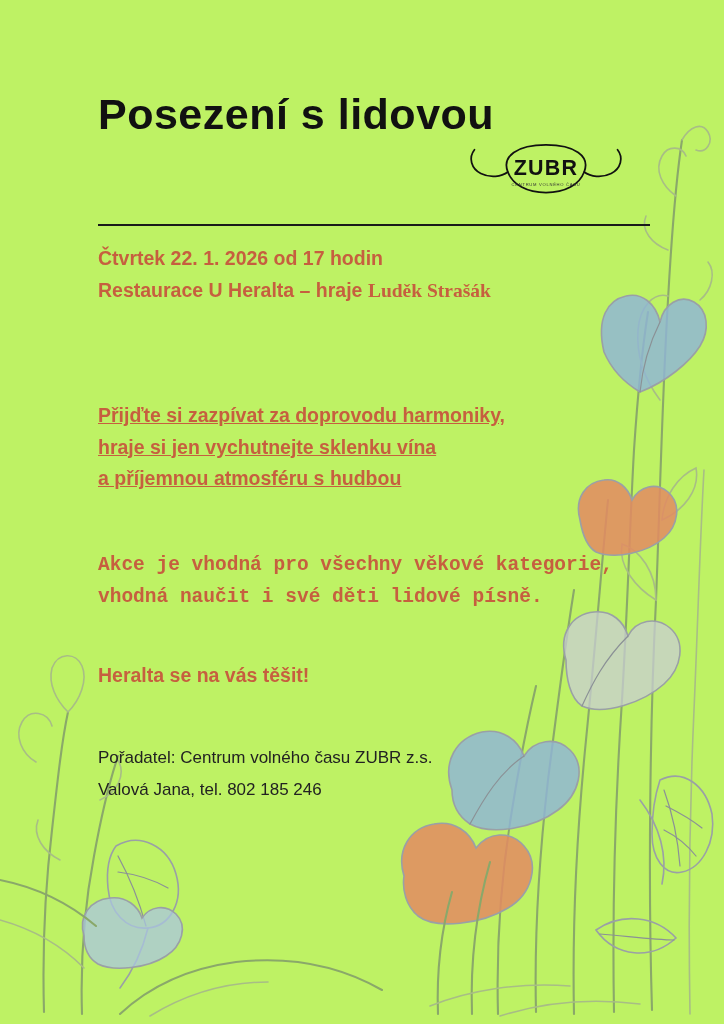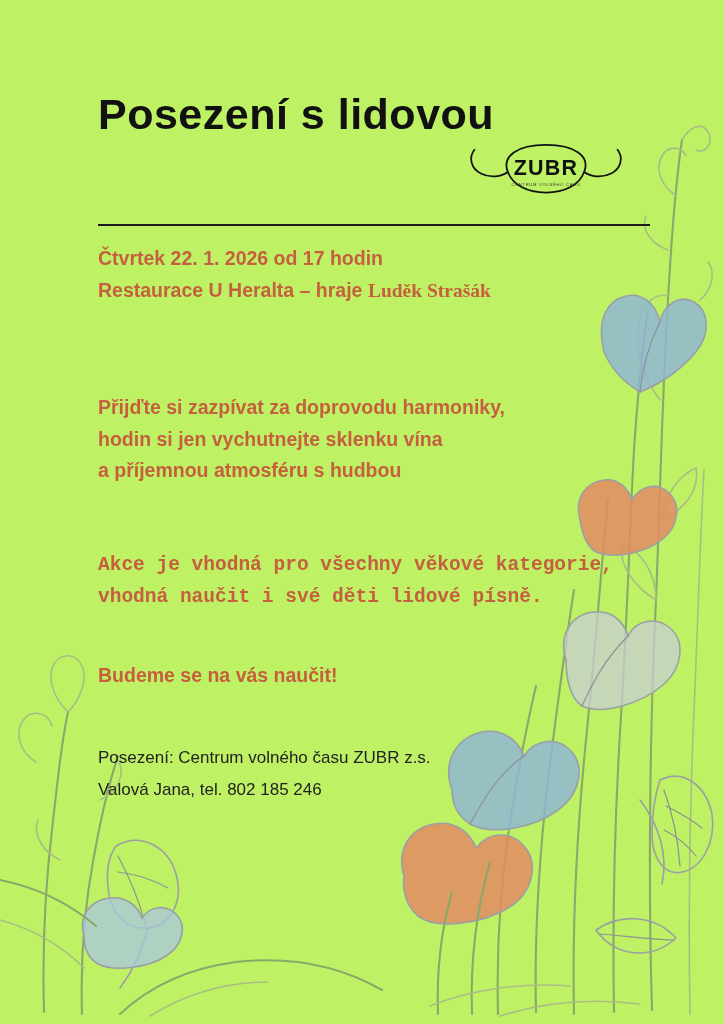--- a/index.html
+++ b/index.html
@@ -78,21 +78,21 @@
     color: #c65f3f;
     font-weight: bold;
     font-size: 19.5px;
     line-height: 1.62;
   }
 
   .body-block .line { white-space: nowrap; }
   .body-block .line b { font-weight: bold; color: #c65f3f; font-family: Liberation Serif, serif; }
 
   .blk-when   { top: 243px; }
-  .blk-invite { top: 392px; }
+  .blk-invite { top: 400px; text-decoration: underline; }
   .blk-ages   { top: 550px; font-family: Liberation Mono, monospace; }
   .blk-see    { top: 660px; }
 
   .footer {
     position: absolute;
     left: 98px;
     top: 742px;
     color: #222222;
     font-size: 17px;
     line-height: 1.9;
@@ -210,32 +210,32 @@
 
     <div class="rule"></div>
 
     <div class="body-block blk-when">
       <div class="line">Čtvrtek 22. 1. 2026 od 17 hodin</div>
       <div class="line"><span>Restaurace U Heralta – hraje </span><b>Luděk Strašák</b></div>
     </div>
 
     <div class="body-block blk-invite">
       <div class="line">Přijďte si zazpívat za doprovodu harmoniky,</div>
-      <div class="line">hodin si jen vychutnejte sklenku vína</div>
+      <div class="line">hraje si jen vychutnejte sklenku vína</div>
       <div class="line">a příjemnou atmosféru s hudbou</div>
     </div>
 
     <div class="body-block blk-ages">
       <div class="line">Akce je vhodná pro všechny věkové kategorie,</div>
       <div class="line">vhodná naučit i své děti lidové písně.</div>
     </div>
 
     <div class="body-block blk-see">
-      <div class="line">Budeme se na vás naučit!</div>
+      <div class="line">Heralta se na vás těšit!</div>
     </div>
 
     <div class="footer">
-      <div class="line">Posezení: Centrum volného času ZUBR z.s.</div>
+      <div class="line">Pořadatel: Centrum volného času ZUBR z.s.</div>
       <div class="line">Valová Jana, tel. 802 185 246</div>
     </div>
 
   </div>
 </div>
 
 </body></html>

